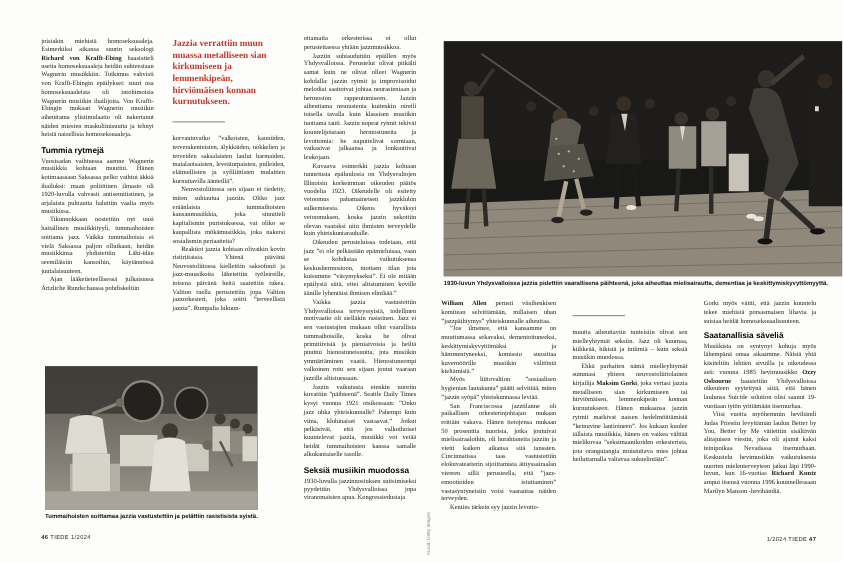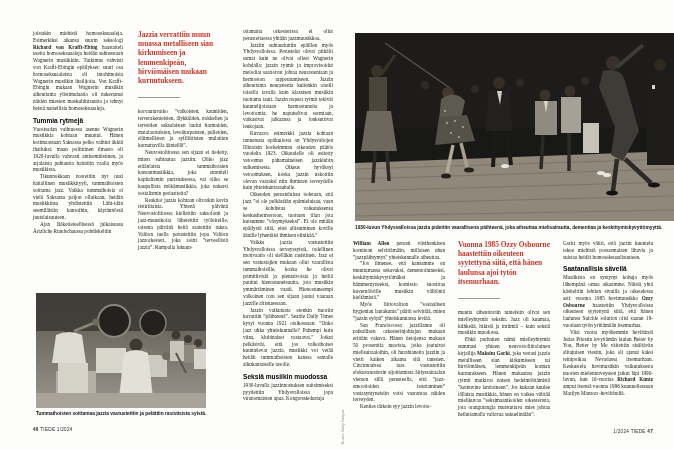--- a/index.html
+++ b/index.html
@@ -33,21 +33,21 @@
 
     <div class="col" style="left:33px;top:30px;width:90px;">
       <p>joistakin miehistä homoseksuaaleja. Esimerkiksi aikansa suurin seksologi <b>Richard von Krafft-Ebing</b> haastatteli useita homoseksuaaleja heidän suhteestaan Wagnerin musiikkiin. Tutkimus vahvisti von Krafft-Ebingin epäilykset: suuri osa homoseksuaaleista oli intohimoisia Wagnerin musiikin ihailijoita. Von Krafft-Ebingin mukaan Wagnerin musiikin aiheuttama ylistimulaatio oli nakertanut näiden miesten maskuliinisuutta ja tehnyt heistä naisellisia homoseksuaaleja.</p>
       <h3 class="sec-heading">Tummia rytmejä</h3>
       <p>Vuosisadan vaihtuessa asenne Wagnerin musiikkia kohtaan muuttui. Hänen kotimaassaan Saksassa pelko vaihtui äkkiä ihailuksi: maan poliittinen ilmasto oli 1920-luvulla vahvasti antisemitistinen, ja arjalaista puhtautta haluttiin vaalia myös musiikissa.</p>
       <p>Tikunnokkaan nostettiin nyt uusi haitallinen musiikkityyli, tummaihoisten soittama jazz. Vaikka tummaihoisia ei vielä Saksassa paljon ollutkaan, heidän musiikkinsa yhdistettiin Lähi-idän seemiläisiin kansoihin, käytännössä juutalaisuuteen.</p>
       <p>Ajan lääketieteellisessä julkaisussa Ärtzliche Rundschaussa pohdiskeltiin</p>
     </div>
 
     <div class="col" style="left:138px;top:30px;width:90px;">
-      <div class="pullquote">Jazzia verrattiin muun muassa metalliseen sian kirkumiseen ja lemmenkipeän, hirviömäisen mukaan kurnutukseen.</div>
+      <div class="pullquote">Jazzia verrattiin muun muassa metalliseen sian kirkumiseen ja lemmenkipeän, hirviömäisen konnan kurnutukseen.</div>
       <hr class="quote-rule">
       <p>korvautuvatko ”valkoisten, kauniiden, terverakenteisten, älykkäiden, nokkelien ja terveiden saksalaisten laulut harmaiden, matalaotsaisten, leveäturpaisten, pulleiden, eläimellisten ja syfiliittisten mulattien kurnuttavilla äänteillä”.</p>
       <p>Neuvostoliitossa sen sijaan ei tiedetty, miten suhtautua jazziin. Oliko jazz eräänlaista tummaihoisten kansanmusiikkia, joka sinnitteli kapitalismin puristuksessa, vai oliko se kaupallista mökämusiikkia, joka nakersi sosialismin periaatteita?</p>
       <p>Reaktiot jazzia kohtaan olivatkin kovin ristiriitaisia. Yhtenä päivänä Neuvostoliitossa kiellettiin saksofonit ja jazz-muusikoita lähetettiin työleireille, toisena päivänä heitä saatettiin tukea. Valtion tuella perustettiin jopa Valtion jazzorkesteri, joka soitti ”terveellistä jazzia”. Rumpalia lukuun-</p>
     </div>
 
     <div class="col" style="left:243px;top:28px;width:90px;">
       <p>ottamatta orkesterissa ei ollut perustettaessa yhtään jazzmuusikkoa.</p>
       <p>Jazziin suhtauduttiin epäillen myös Yhdysvalloissa. Perustelut olivat pitkälti samat kuin ne olivat olleet Wagnerin kohdalla: jazzin rytmit ja improvisoidut melodiat saattoivat johtaa neurasteniaan ja hermoston rappeutumiseen. Jazzin aiheuttama neurastenia kuitenkin oireili toisella tavalla kuin klassisen musiikin tuottama tauti. Jazzin nopeat rytmit tekivät kuuntelijoistaan hermostuneita ja levottomia: he naputtelivat sormiaan, vatkasivat jalkaansa ja lonksuttivat leukojaan.</p>
       <p>Kuvaava esimerkki jazzia kohtaan tunnetusta epäluulosta on Yhdysvaltojen Illinoisin korkeimman oikeuden päätös vuodelta 1923. Oikeudelle oli esitetty vetoomus pahamaineisen jazzklubin sulkemisesta. Oikeus hyväksyi vetoomuksen, koska jazzin uskottiin olevan vaaraksi niin ihmisten terveydelle kuin yhteiskuntarauhalle.</p>
@@ -194,21 +194,20 @@
 
     <div class="col" style="left:353px;top:240px;width:92px;">
       <p><b>William Allen</b> perusti viisihenkisen komitean selvittämään, millaisen uhan ”jazzpäihtymys” yhteiskunnalle aiheuttaa.</p>
       <p>”Jos ilmenee, että kansamme on muuttumassa sekavaksi, dementoituneeksi, keskittymiskyvyttömäksi ja hämmentyneeksi, komissio suosittaa kuvernöörille musiikin välitöntä kieltämistä.”</p>
       <p>Myös liittovaltion ”sosiaalisen hygienian lautakunta” päätti selvittää, miten ”jazzin syöpä” yhteiskunnassa leviää.</p>
       <p>San Franciscossa jazztilanne oli paikallisen orkesterinjohtajan mukaan erittäin vakava. Hänen tietojensa mukaan 50 prosenttia nuorista, jotka joutuivat mielisairaaloihin, oli hurahtaneita jazziin ja vietti kaiken aikansa sitä tanssien. Cincinnatissa taas vastustettiin elokuvateatterin sijoittamista äitiyssairaalan viereen sillä perusteella, että ”jazz-emootioiden istuttaminen” vastasyntyneisiin voisi vaarantaa näiden terveyden.</p>
       <p>Kenties tärkein syy jazzin levotto-</p>
     </div>
 
     <div class="col" style="left:458px;top:240px;width:92px;">
-      <div class="pullquote">Vuonna 1985 Ozzy Osbourne haastettiin oikeuteen syytettynä siitä, että hänen laulunsa ajoi tytön itsemurhaan.</div>
       <hr class="quote-rule">
       <p>muutta aiheuttaviin tunteisiin olivat sen mielleyhtymät seksiin. Jazz oli kuumaa, kiihkeää, hikistä ja intiimiä – kuin seksiä musiikin muodossa.</p>
       <p>Ehkä parhaiten nämä mielleyhtymät summasi yhteen neuvostoliittolainen kirjailija <b>Maksim Gorki</b>, joka vertasi jazzia metalliseen sian kirkumiseen tai hirviömäisen, lemmenkipeän konnan kurnutukseen. Hänen mukaansa jazzin rytmit matkivat naisen hedelmöittämistä ”keinuvine lantioineen”. Jos kukaan kuulee tällaista musiikkia, hänen on vaikea välttää mielikuvaa ”seksimaanikoiden orkesterista, jota orangutangia muistuttava mies johtaa heiluttamalla valtavaa sukuelintään”.</p>
     </div>
 
     <div class="col" style="left:563px;top:240px;width:90px;">
       <p>Gorki myös väitti, että jazzin kuuntelu tekee miehistä porsasmaisen lihavia ja suistaa heidät homoseksuaalisuuteen.</p>
       <h3 class="sec-heading">Saatanallisia säveliä</h3>
       <p>Musiikista on syntynyt kohuja myös lähempänä omaa aikaamme. Näistä yhtä käsiteltiin lehtien sivuilla ja oikeudessa asti: vuonna 1985 hevimuusikko <b>Ozzy Osbourne</b> haastettiin Yhdysvalloissa oikeuteen syytettynä siitä, että hänen laulunsa Suicide solution olisi saanut 19-vuotiaan tytön yrittämään itsemurhaa.</p>
       <p>Viisi vuotta myöhemmin hevibändi Judas Priestin levyttämän laulun Better by You, Better by Me väitettiin sisältävän alitajuisen viestin, joka oli ajanut kaksi teinipoikaa Nevadassa itsemurhaan. Keskustelu hevimusiikin vaikutuksesta nuorten mielenterveyteen jatkui läpi 1990-luvun, kun 16-vuotias <b>Richard Kuntz</b> ampui itsensä vuonna 1996 kuunnellessaan Marilyn Manson -hevibändiä.</p>

